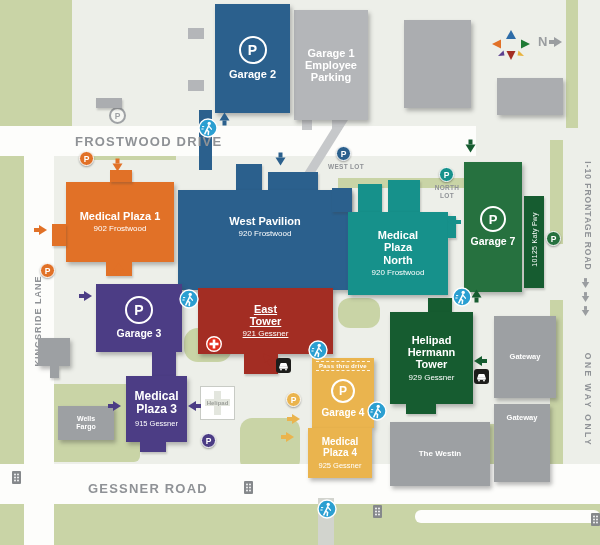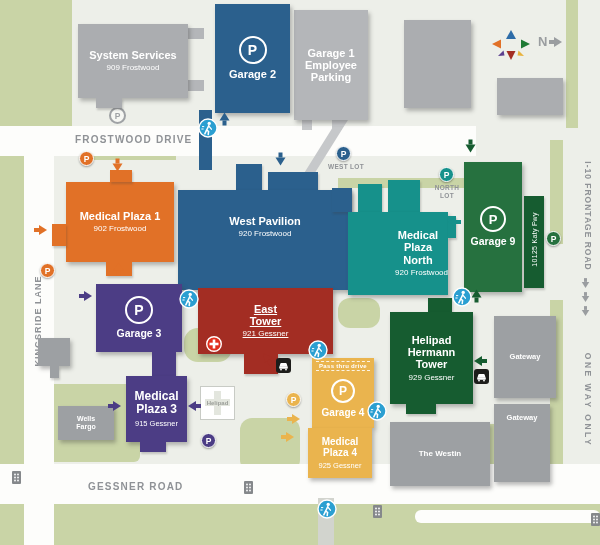--- a/index.html
+++ b/index.html
@@ -1,29 +1,29 @@
 <!DOCTYPE html>
 <html><head>
 <meta charset="utf-8">
 <style>
   html,body{margin:0;padding:0;background:#edefe9;}
   .map{position:relative;width:600px;height:545px;background:#edefe9;overflow:hidden;
        font-family:"Liberation Sans","DejaVu Sans",sans-serif;-webkit-font-smoothing:antialiased;}
   .green{position:absolute;background:#c9d4a6;z-index:1;}
   .road{position:absolute;background:#fdfdfb;z-index:2;}
   .path{position:absolute;z-index:3;}
-  .rlabel{position:absolute;color:#8f9296;font-weight:bold;font-size:10px;letter-spacing:1.2px;z-index:3;white-space:nowrap;}
+  .rlabel{position:absolute;color:#8f9296;font-weight:bold;font-size:13px;letter-spacing:1.2px;z-index:3;white-space:nowrap;}
   .vlabel{position:absolute;color:#8f9296;font-weight:bold;font-size:8.5px;letter-spacing:1px;z-index:3;text-align:center;white-space:nowrap;}
   .lotlabel{position:absolute;color:#8f9296;font-weight:bold;font-size:6.5px;letter-spacing:.3px;z-index:3;text-align:center;line-height:1.25;}
   .bld{position:absolute;z-index:4;color:#fff;display:flex;flex-direction:column;align-items:center;justify-content:center;
        text-align:center;box-shadow:2px 3px 4px rgba(60,60,60,.35);}
   .tab{position:absolute;z-index:4;box-shadow:1px 2px 2px rgba(60,60,60,.25);}
   .bname{font-weight:bold;font-size:11px;line-height:1.12;}
   .baddr{font-size:8px;margin-top:3px;line-height:1.1;}
-  .blue{background:#2b608d;} .orange{background:#e17127;} .teal{background:#16918b;align-items:flex-end;}
+  .blue{background:#2b608d;} .orange{background:#e17127;} .teal{background:#16918b;}
   .g5green{background:#26713f;} .dkgreen{background:#165c30;} .red{background:#a32d23;text-decoration:underline;}
   .purple{background:#4c3d85;} .amber{background:#eab44e;}
   .gray1{background:#abadb0;} .gray2{background:#b4b6b9;} .gray3{background:#9da0a3;align-items:center;}
   .pcirc{width:24px;height:24px;border:2px solid #fff;border-radius:50%;display:flex;align-items:center;
          justify-content:center;font-weight:bold;font-size:14px;margin-bottom:4px;}
   .ppin{position:absolute;width:13px;height:13px;border-radius:50%;color:#fff;font-weight:bold;font-size:8.5px;
         display:flex;align-items:center;justify-content:center;border:1.5px solid #fff;z-index:6;
         box-shadow:0 1px 2px rgba(0,0,0,.35);}
   .pring{position:absolute;width:13px;height:13px;border-radius:50%;border:2px solid #9fa2a5;color:#9fa2a5;
         background:#f6f7f3;font-weight:bold;font-size:8.5px;display:flex;align-items:center;justify-content:center;z-index:3;}
@@ -77,24 +77,20 @@
   <div class="rlabel" style="left:75px;top:134px">FROSTWOOD DRIVE</div>
   <div class="rlabel" style="left:88px;top:481px">GESSNER ROAD</div>
   <div class="vlabel" style="left:-42px;top:316px;width:160px;transform:rotate(-90deg);font-size:9px">KINGSRIDE LANE</div>
   <div class="vlabel" style="left:523px;top:211px;width:130px;transform:rotate(90deg)">I-10 FRONTAGE ROAD</div>
   <div class="vlabel" style="left:533px;top:395px;width:110px;transform:rotate(90deg);letter-spacing:2.5px">ONE WAY ONLY</div>
 
   <div class="lotlabel" style="left:324px;top:163px;width:44px">WEST LOT</div>
   <div class="lotlabel" style="left:430px;top:184px;width:34px">NORTH LOT</div>
 
 
-  <div class="bld gray1" style="left:78px;top:24px;width:110px;height:74px">
-    <div class="bname">System Services</div>
-    <div class="baddr">909 Frostwood</div>
-  </div>
   <div class="tab gray1" style="left:96px;top:98px;width:26px;height:10px"></div>
   <div class="bld gray2" style="left:294px;top:10px;width:74px;height:110px">
     <div class="bname" style="width:62px">Garage 1 Employee Parking</div>
   </div>
   <div class="bld gray1" style="left:404px;top:20px;width:67px;height:88px"></div>
   <div class="bld gray1" style="left:497px;top:78px;width:66px;height:37px"></div>
   <div class="bld gray3" style="left:58px;top:406px;width:56px;height:34px">
     <div class="bname" style="font-size:7px;width:34px">Wells Fargo</div>
   </div>
   <div class="bld gray3" style="left:38px;top:338px;width:32px;height:28px"></div>
@@ -134,21 +130,21 @@
   <div class="tab teal" style="left:388px;top:180px;width:32px;height:32px"></div>
 
   <div class="bld teal" style="left:348px;top:212px;width:100px;height:83px">
     <div class="bname" style="width:60px">Medical Plaza North</div>
     <div class="baddr">920 Frostwood</div>
   </div>
   <div class="tab teal" style="left:448px;top:216px;width:8px;height:22px"></div>
 
   <div class="bld g5green" style="left:464px;top:162px;width:58px;height:130px">
     <div class="pcirc" style="width:22px;height:22px;font-size:13px">P</div>
-    <div class="bname" style="font-size:10.5px">Garage 9</div>
+    <div class="bname" style="font-size:10.5px">Garage 7</div>
   </div>
   <div class="tab dkgreen" style="left:524px;top:196px;width:20px;height:92px"></div>
   <div class="vlabel" style="left:489px;top:236px;width:90px;transform:rotate(-90deg);color:#fff;font-size:7px;font-weight:normal;letter-spacing:.3px;z-index:5">10125 Katy Fwy</div>
 
   <div class="bld red" style="left:198px;top:288px;width:135px;height:66px">
     <div class="bname" style="width:56px">East Tower</div>
     <div class="baddr">921 Gessner</div>
   </div>
   <div class="tab red" style="left:244px;top:354px;width:34px;height:20px"></div>
 

